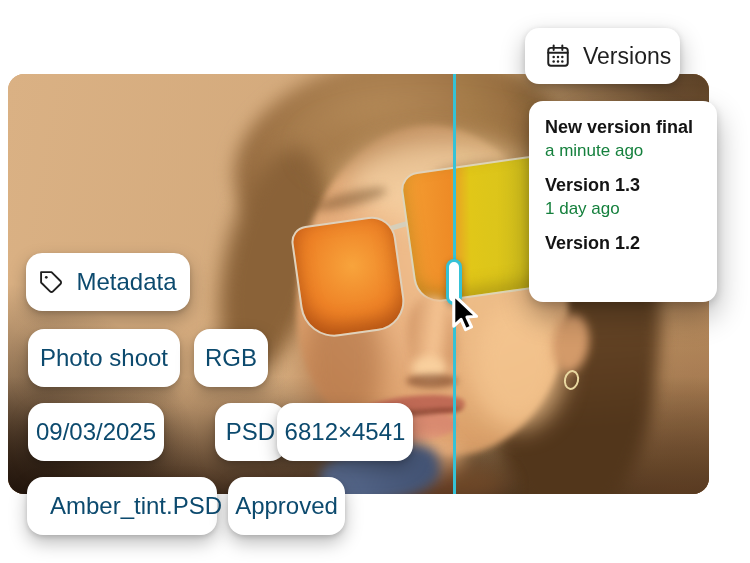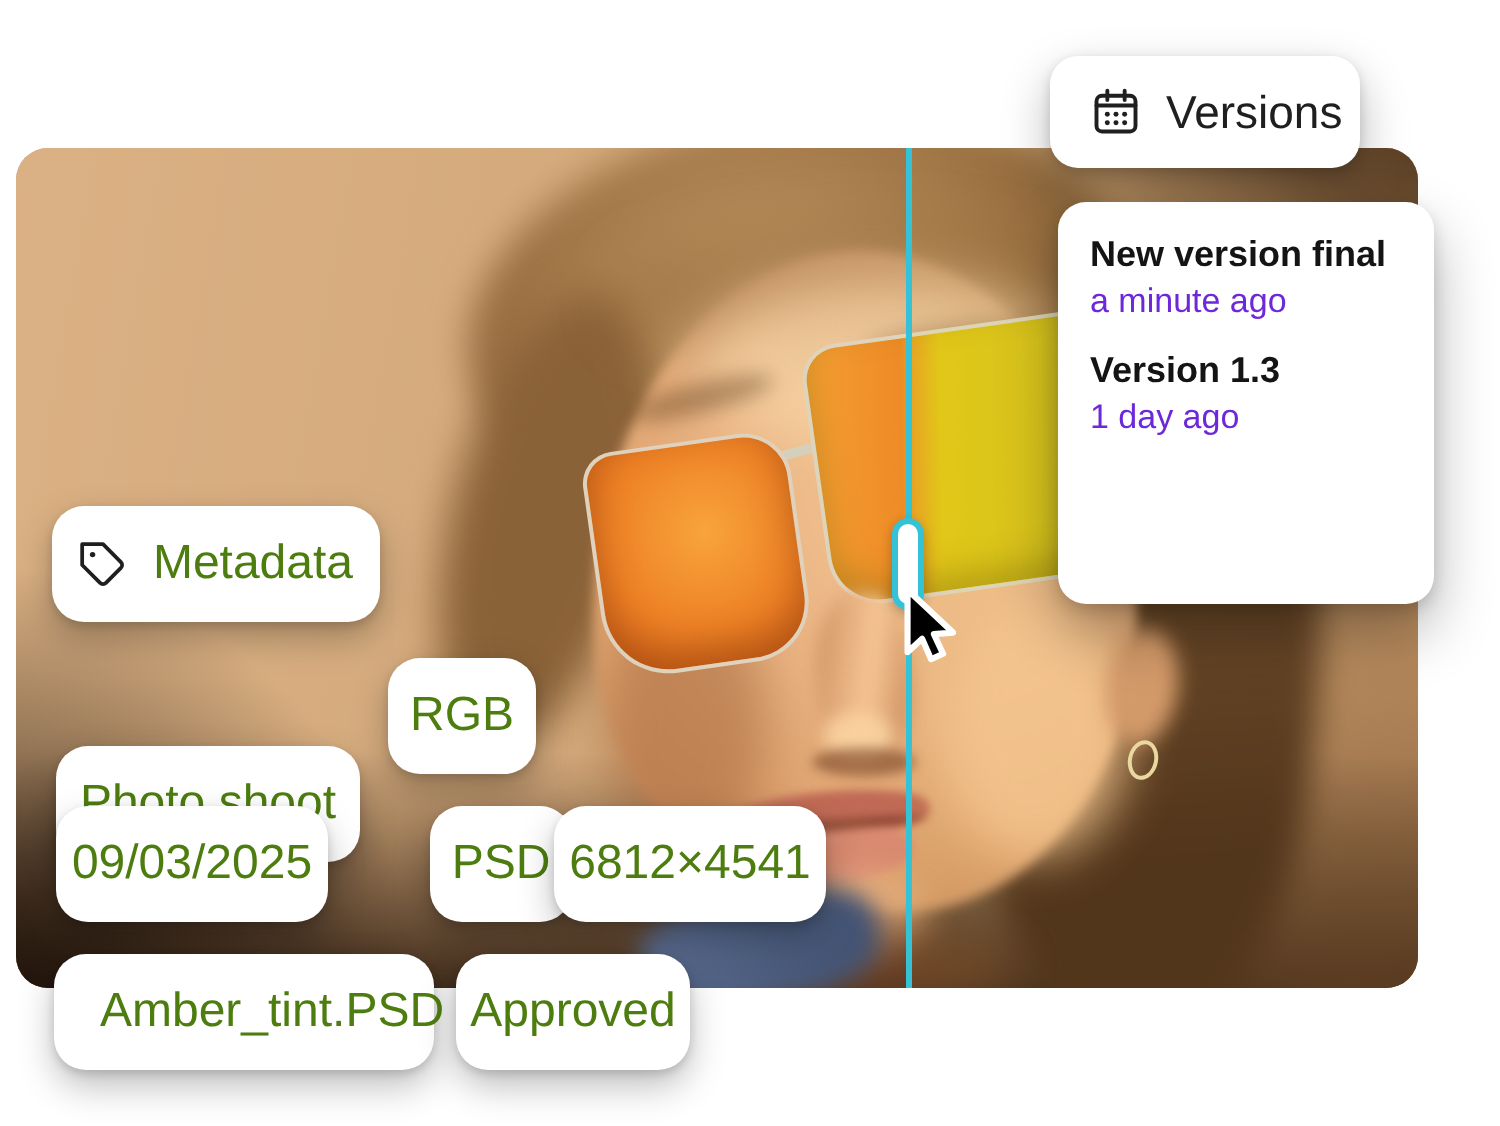--- a/index.html
+++ b/index.html
@@ -20,25 +20,25 @@
   
   .vbtn{position:absolute;left:525px;top:28px;width:155px;height:56px;background:#ffffff;
         border-radius:14px;display:flex;align-items:center;padding-left:20px;gap:12px;
         box-shadow:0 10px 24px rgba(0,0,0,.28),0 2px 6px rgba(0,0,0,.15);}
   .vbtn-label{font-size:23px;color:#1f1f1f;}
   .panel{position:absolute;left:529px;top:101px;width:188px;height:201px;background:#ffffff;
          border-radius:14px;box-shadow:0 14px 30px rgba(0,0,0,.30),0 3px 8px rgba(0,0,0,.15);
          padding:15px 16px;display:flex;flex-direction:column;gap:13px;}
   .v-item{display:flex;flex-direction:column;gap:2px;cursor:pointer;}
   .v-name{font-size:18px;font-weight:700;color:#141414;line-height:22px;white-space:nowrap;}
-  .v-time{font-size:17px;color:#6d28d9;line-height:21px;}
+  .v-time{font-size:17px;color:#15803d;line-height:21px;}
 
   .chip{position:absolute;height:58px;background:#ffffff;border-radius:16px;
         display:flex;align-items:center;justify-content:center;gap:12px;
-        font-size:24px;color:#4d7c0f;
+        font-size:24px;color:#0c4a6e;
         box-shadow:0 8px 18px rgba(0,0,0,.26),0 2px 5px rgba(0,0,0,.14);}
 
   .icon{display:inline-flex;align-items:center;justify-content:center;}
 
   .cursor{position:absolute;left:443px;top:291px;width:42px;height:46px;pointer-events:none;}
 </style>
 </head>
 <body>
 
 <div class="stage">
@@ -120,34 +120,35 @@
   <div class="panel">
     <div class="v-item">
       <span class="v-name">New version final</span>
       <span class="v-time">a minute ago</span>
     </div>
     <div class="v-item">
       <span class="v-name">Version 1.3</span>
       <span class="v-time">1 day ago</span>
     </div>
     <div class="v-item">
+      <span class="v-name">Version 1.2</span>
     </div>
   </div>
 
   <div class="chip" style="left:26px;top:253px;width:164px;">
     <span class="icon">
       <svg width="25" height="25" viewBox="0 0 24 24" fill="none" stroke="#1f1f1f" stroke-width="1.8" stroke-linejoin="round" stroke-linecap="round">
         <path d="M20.59 13.41l-7.17 7.17a2 2 0 0 1-2.83 0L2 12V2h10l8.59 8.59a2 2 0 0 1 0 2.83z"></path>
         <circle cx="7" cy="7" r="1.3" fill="#1f1f1f" stroke="none"></circle>
       </svg>
     </span>
     <span>Metadata</span>
   </div>
 
-  <div class="chip" style="left:28px;top:329px;width:152px;margin-top:44px;">
+  <div class="chip" style="left:28px;top:329px;width:152px;">
     <span>Photo shoot</span>
   </div>
   <div class="chip" style="left:194px;top:329px;width:74px;">
     <span>RGB</span>
   </div>
 
   <div class="chip" style="left:28px;top:403px;width:136px;">
     <span>09/03/2025</span>
   </div>
   <div class="chip" style="left:192px;top:403px;width:71px;margin-left:23px;">

